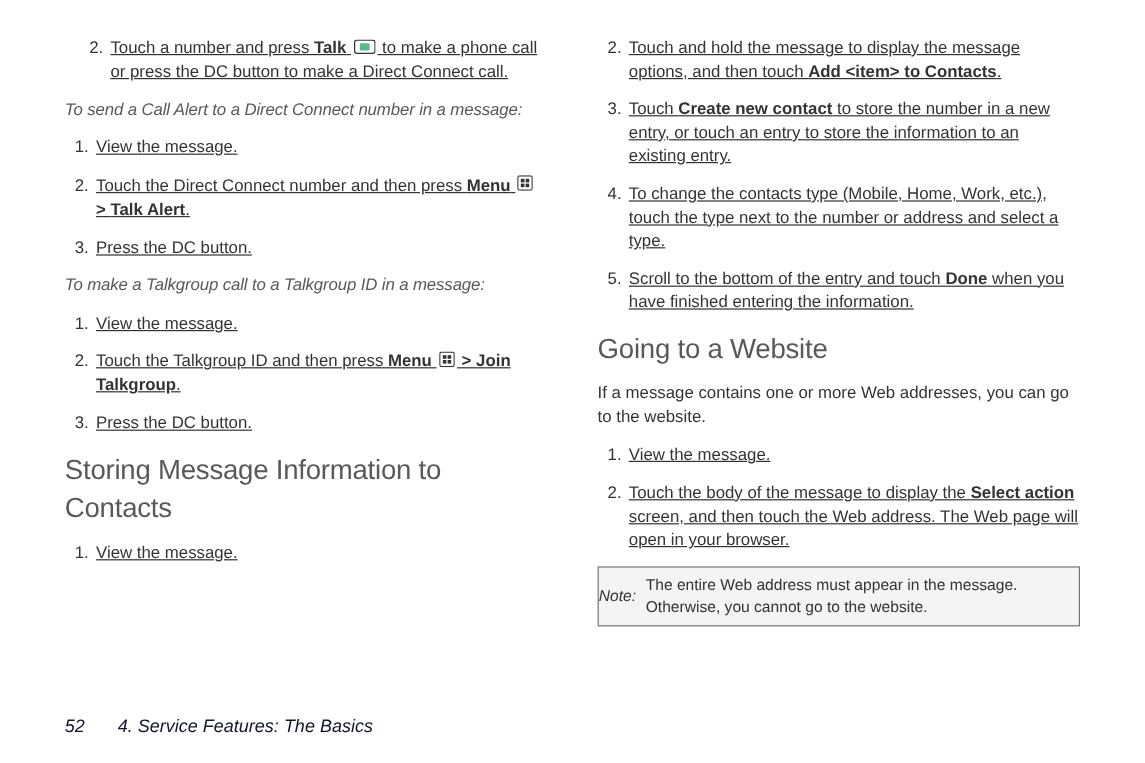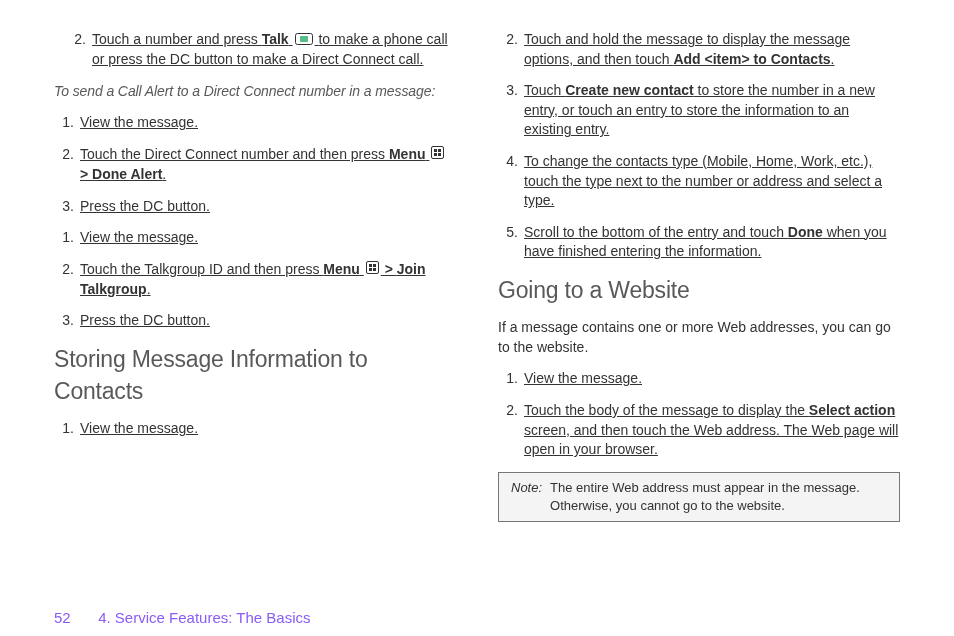--- a/index.html
+++ b/index.html
@@ -54,36 +54,38 @@
   }
   .b { font-weight: bold; }
   .icon {
     display: inline-block;
     vertical-align: middle;
     margin: 0 2px;
   }
   .note-box {
     border: 1px solid #777;
     background: #f4f4f4;
-    padding: 6px 12px;
+    padding: 6px 0;
     font-size: 13px;
     display: flex;
     gap: 8px;
     margin-top: 6px;
+    align-items: center;
   }
   .note-label {
     font-style: italic;
     flex-shrink: 0;
   }
   .note-text { flex: 1; }
   .footer {
     position: absolute;
-    bottom: 8px;
+    bottom: 20px;
     left: 54px;
-    color: #8b5cf6;
+    font-style: italic;
+    color: #0f172a;
     font-size: 15px;
   }
   .footer .pnum {
     display: inline-block;
     width: 40px;
   }
 </style>
 </head>
 <body>
 
@@ -113,29 +115,30 @@
     <div class="item numbered">
       <div class="num">2.</div>
       <div class="txt">
         <span>Touch the Direct Connect number and then press </span><span class="b">Menu</span>
         <span class="icon"><svg width="13" height="13" viewBox="0 0 13 13">
               <rect x="0.5" y="0.5" width="12" height="12" rx="1.5" fill="none" stroke="#333"></rect>
               <rect x="3" y="3" width="3" height="3" fill="#333"></rect>
               <rect x="7" y="3" width="3" height="3" fill="#333"></rect>
               <rect x="3" y="7" width="3" height="3" fill="#333"></rect>
               <rect x="7" y="7" width="3" height="3" fill="#333"></rect>
-            </svg></span><span class="b"> &gt; </span><span class="b">Done Alert</span><span>.</span>
+            </svg></span><span class="b"> &gt; </span><span class="b">Talk Alert</span><span>.</span>
       </div>
     </div>
 
     <div class="item numbered">
       <div class="num">3.</div>
       <div class="txt">Press the DC button.</div>
     </div>
 
+    <div class="item lead lead-narrow">To make a Talkgroup call to a Talkgroup ID in a message:</div>
 
     <div class="item numbered">
       <div class="num">1.</div>
       <div class="txt">View the message.</div>
     </div>
 
     <div class="item numbered">
       <div class="num">2.</div>
       <div class="txt">
         <span>Touch the Talkgroup ID and then press </span><span class="b">Menu</span>

